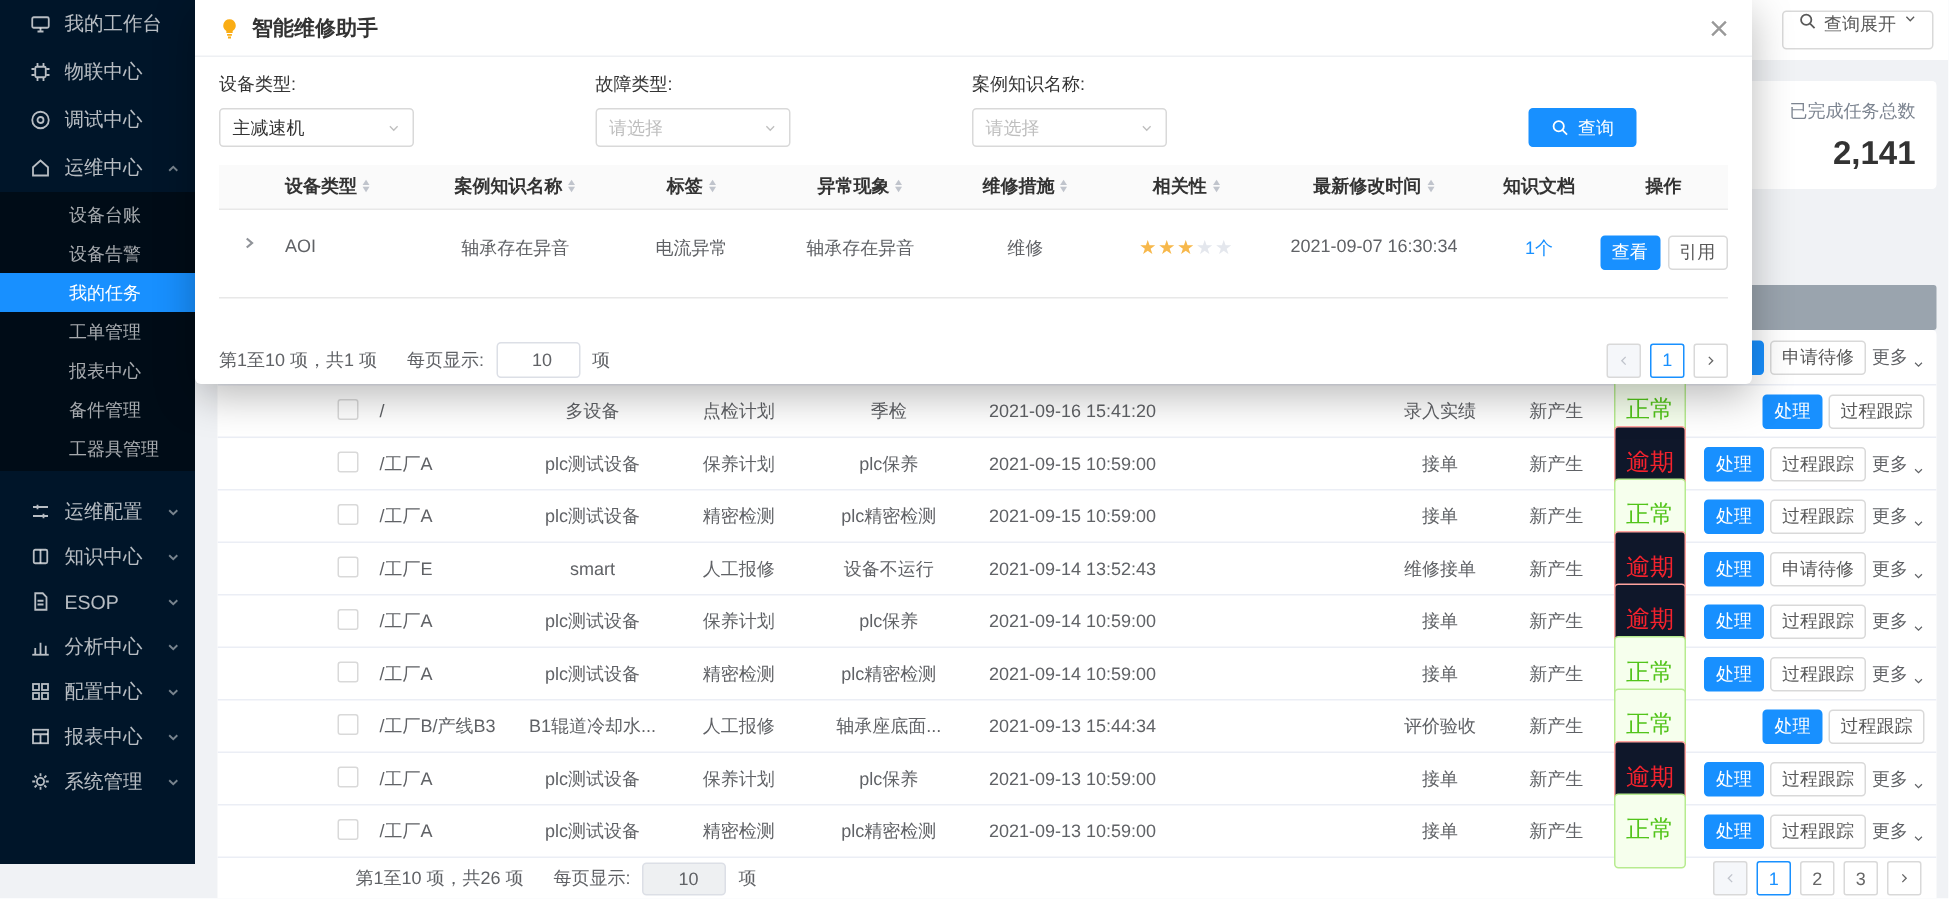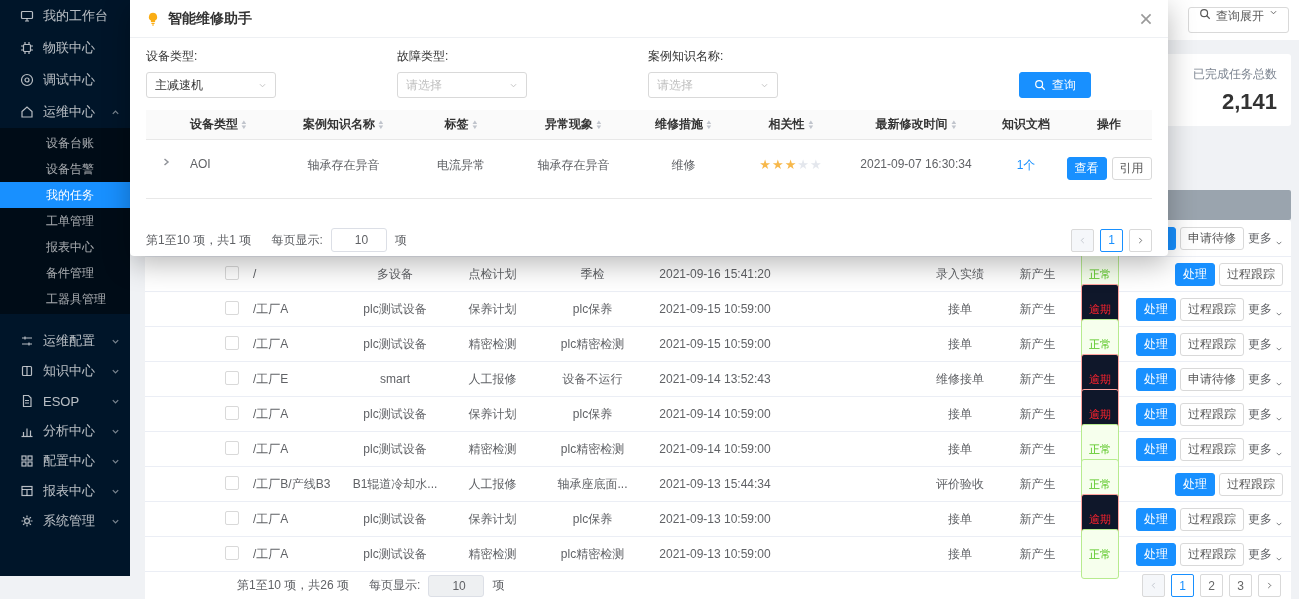--- a/index.html
+++ b/index.html
@@ -27,21 +27,21 @@
 .covered-strip{position:absolute;left:145px;right:8px;top:190px;height:30px;background:#9aa4ae;border-radius:2px}
 
 .table-card{position:absolute;left:145px;right:8px;top:220px;bottom:0;background:#fff;border-radius:3px 3px 0 0;overflow:hidden}
 .t-row{display:flex;align-items:center;height:35px;border-bottom:1px solid #ebeef5;font-size:12px;color:#606266}
 .t-row.peek{height:37px}
 .c0{width:100px}.c1{width:100px;padding-left:8px;white-space:nowrap}.c2{width:100px;text-align:center}.c3{width:95px;text-align:center}
 .c4{width:105px;text-align:center}.c5{width:140px;text-align:center}.c6{width:130px}.c7{width:90px;text-align:center}
 .c8{width:65px;text-align:center}.c9{width:60px;text-align:center}
 .c10{width:161px;display:flex;justify-content:flex-end;align-items:center;gap:4px;padding-right:8px}
 .checkbox{display:inline-block;width:14px;height:14px;border:1px solid #d9d9d9;border-radius:2px;background:#fff;margin-left:80px;cursor:pointer}
-.tag{display:inline-block;padding:16px 7px;border-radius:3px;font-size:11px;line-height:16px}
+.tag{display:inline-block;padding:16px 7px;border-radius:3px;font-size:16px;line-height:16px}
 .tag.normal{color:#52c41a;border:1px solid #b7eb8f;background:#f6ffed}
 .tag.overdue{color:#f5222d;border:1px solid #ffa39e;background:#0f172a}
 .btn{border-radius:3px;font-size:12px;cursor:pointer;white-space:nowrap}
 .btn-primary{background:#1890ff;border:1px solid #1890ff;color:#fff}
 .btn-default{background:#fff;border:1px solid #d9d9d9;color:#595959}
 .btn-xs{padding:2px 7px}
 .more{display:inline-flex;align-items:flex-end;gap:3px;color:#606266;cursor:pointer;white-space:nowrap}
 .t-footer{display:flex;align-items:center;height:27px;padding-left:92px;padding-right:10px;color:#606266;gap:8px}
 .pp{width:56px;height:22px;border:1px solid #dcdfe6;border-radius:3px;display:flex;align-items:center;justify-content:space-between;padding:0 23px;background:#eef0f2;color:#606266;cursor:pointer}
 .pp.white{background:#fff;height:24px}

